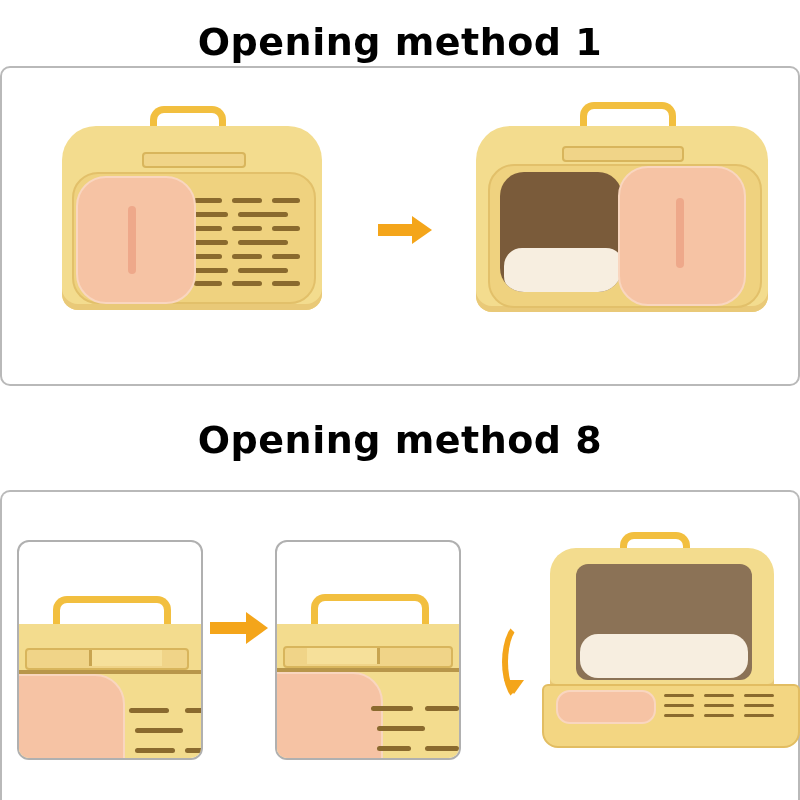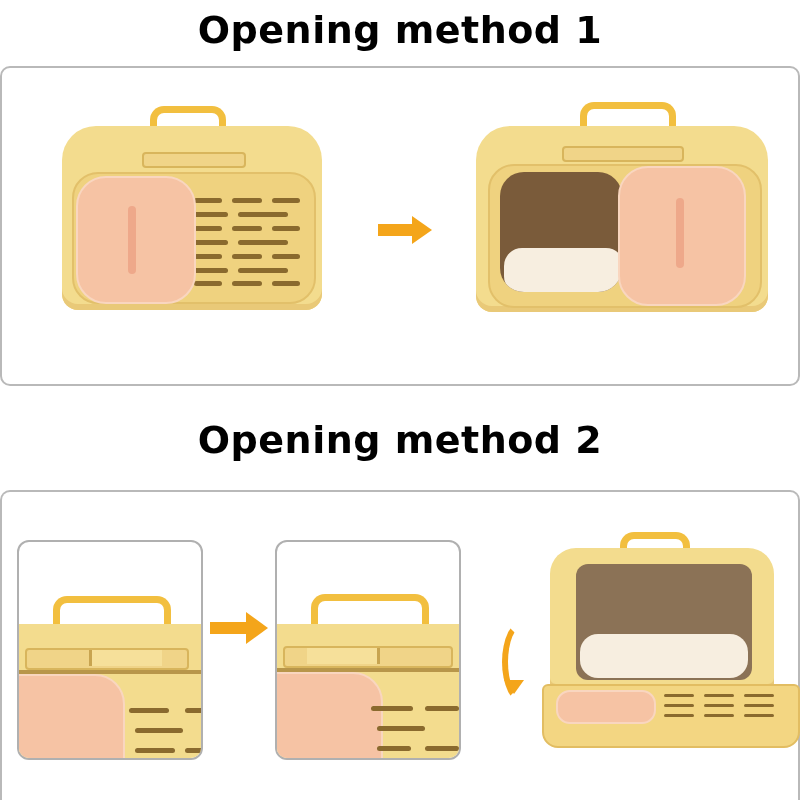--- a/index.html
+++ b/index.html
@@ -17,21 +17,21 @@
   .knob{position:absolute;background:#eea88a;border-radius:4px;}
   .slot{position:absolute;height:5px;background:#8a6a2e;border-radius:3px;}
   .latch{position:absolute;background:#f0d488;border:2px solid #d8b55c;border-radius:4px;}
   .window{position:absolute;background:#7a5b3a;border-radius:24px;overflow:hidden;}
   .bed{position:absolute;background:#f7eee0;border-radius:18px;}
   .thumb{position:absolute;border:2px solid #b0b0b0;border-radius:12px;background:#fff;overflow:hidden;}
 </style>
 </head>
 <body>
 
-<div class="title" style="top:8px;">Opening method 1</div>
+<div class="title" style="top:20px;">Opening method 1</div>
 <div class="panel" style="left:0;top:66px;width:796px;height:316px;">
 
   <div class="abs" style="left:40px;top:38px;width:300px;height:220px;">
     <div class="handle" style="left:108px;top:0;width:62px;height:20px;"></div>
     <div class="body" style="left:20px;top:20px;width:260px;height:184px;"></div>
     <div class="latch" style="left:100px;top:46px;width:100px;height:12px;"></div>
     <div class="frame" style="left:30px;top:66px;width:240px;height:128px;"></div>
     <div class="slot" style="left:152px;top:92px;width:28px;"></div>
       <div class="slot" style="left:190px;top:92px;width:30px;"></div>
       <div class="slot" style="left:230px;top:92px;width:28px;"></div>
@@ -63,21 +63,21 @@
     <div class="latch" style="left:100px;top:44px;width:118px;height:12px;"></div>
     <div class="frame" style="left:26px;top:62px;width:270px;height:140px;"></div>
     <div class="window" style="left:38px;top:70px;width:122px;height:120px;">
       <div class="bed" style="left:4px;top:76px;width:120px;height:46px;"></div>
     </div>
     <div class="door" style="left:156px;top:64px;width:124px;height:136px;"></div>
     <div class="knob" style="left:214px;top:96px;width:8px;height:70px;"></div>
   </div>
 </div>
 
-<div class="title" style="top:418px;">Opening method 2</div>
+<div class="title" style="top:418px;">Opening method 8</div>
 <div class="panel" style="left:0;top:490px;width:796px;height:312px;border-bottom:none;border-radius:10px 10px 0 0;">
 
   <div class="thumb" style="left:15px;top:48px;width:182px;height:216px;">
     <div class="handle" style="left:34px;top:54px;width:104px;height:28px;"></div>
     <div class="abs" style="left:0;top:82px;width:182px;height:140px;background:#f3dc8e;"></div>
     <div class="latch" style="left:6px;top:106px;width:160px;height:18px;"></div>
     <div class="abs" style="left:70px;top:108px;width:70px;height:16px;background:#f6e09a;border-left:3px solid #c8a450;"></div>
     <div class="abs" style="left:0;top:128px;width:182px;height:4px;background:#b8964a;"></div>
     <div class="door" style="left:-30px;top:132px;width:132px;height:120px;"></div>
     <div class="slot" style="left:110px;top:166px;width:40px;"></div>

